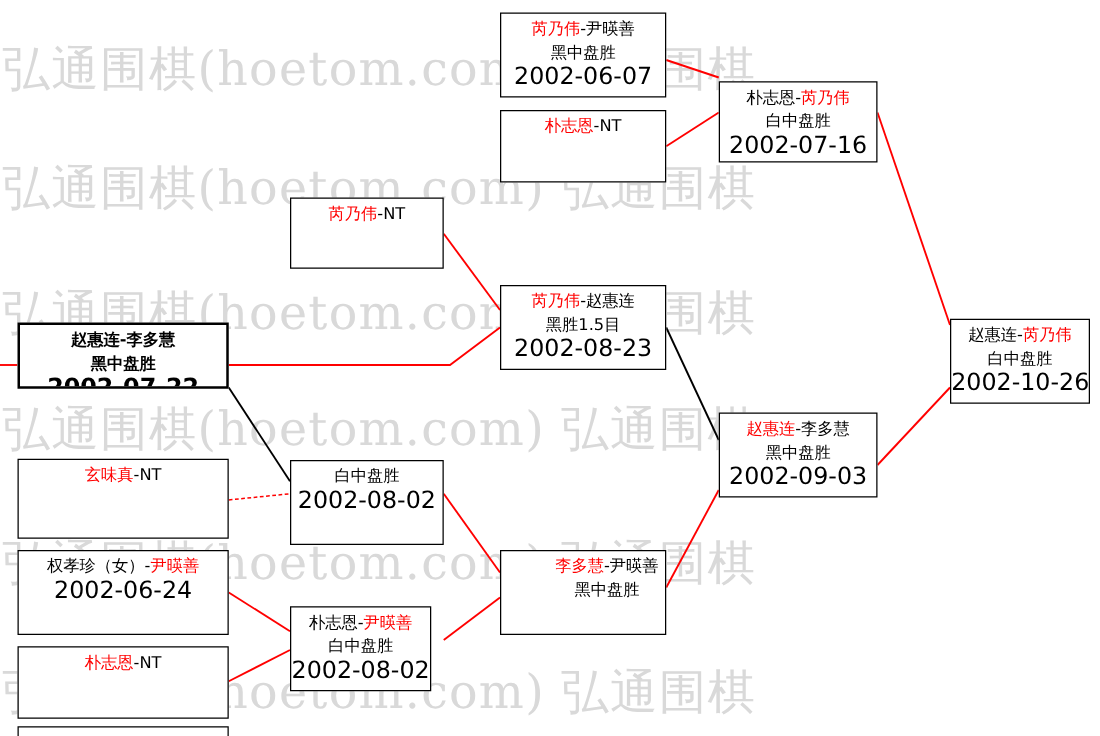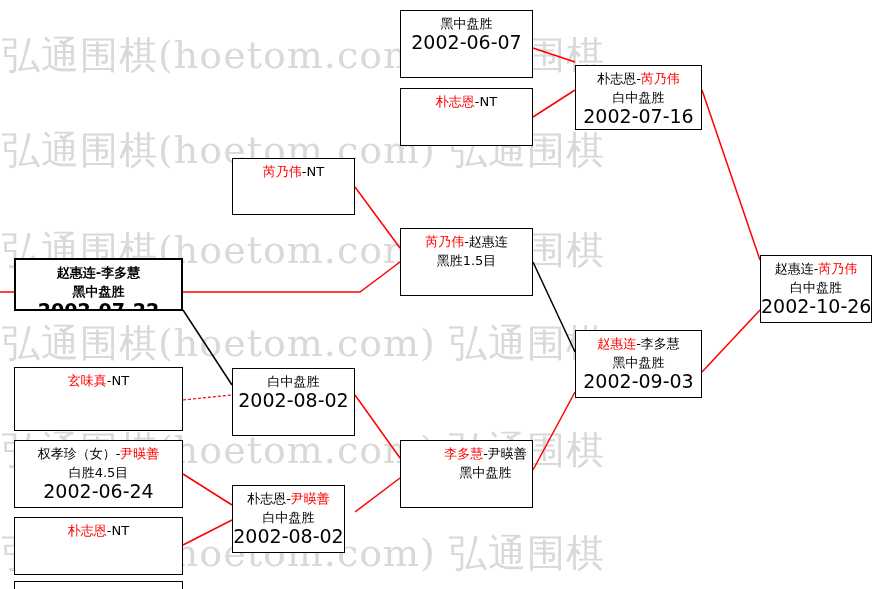--- a/index.html
+++ b/index.html
@@ -119,20 +119,21 @@
     <path d="M183,474 L232,505" stroke="#ff0000" stroke-width="1.5" fill="none"></path>
 
     <path d="M183,545 L232,520" stroke="#ff0000" stroke-width="1.5" fill="none"></path>
 
     <path d="M355,395 L400,458" stroke="#ff0000" stroke-width="1.5" fill="none"></path>
 
     <path d="M355,512 L400,478" stroke="#ff0000" stroke-width="1.5" fill="none"></path>
   </svg>
 
   <div class="node" id="n-m1" style="left:400px; top:10px; width:133px; height:68px;">
+    <span class="ln"><span class="red">芮乃伟</span><span class="blk">-</span><span class="blk">尹暎善</span></span>
     <span class="ln blk">黑中盘胜</span>
     <span class="ln blk date">2002-06-07</span>
   </div>
 
   <div class="node" id="n-m2" style="left:400px; top:88px; width:133px; height:58px;">
     <span class="ln"><span class="red">朴志恩</span><span class="blk">-</span><span class="blk">NT</span></span>
   </div>
 
   <div class="node" id="n-m3" style="left:575px; top:45px; width:127px; height:65px;margin-top:20px;">
     <span class="ln"><span class="blk">朴志恩</span><span class="blk">-</span><span class="red">芮乃伟</span></span>
@@ -140,40 +141,40 @@
     <span class="ln blk date">2002-07-16</span>
   </div>
 
   <div class="node" id="n-m4" style="left:232px; top:158px; width:123px; height:57px;">
     <span class="ln"><span class="red">芮乃伟</span><span class="blk">-</span><span class="blk">NT</span></span>
   </div>
 
   <div class="node" id="n-m5" style="left:400px; top:228px; width:133px; height:68px;">
     <span class="ln"><span class="red">芮乃伟</span><span class="blk">-</span><span class="blk">赵惠连</span></span>
     <span class="ln blk">黑胜1.5目</span>
+    <span class="ln blk date">2002-08-23</span>
   </div>
 
   <div class="node bold" id="n-m6" style="left:14px; top:258px; width:169px; height:53px;">
     <span class="ln"><span class="blk">赵惠连</span><span class="blk">-</span><span class="blk">李多慧</span></span>
     <span class="ln blk">黑中盘胜</span>
     <span class="ln blk date">2002-07-22</span>
   </div>
 
   <div class="node" id="n-m7" style="left:14px; top:367px; width:169px; height:64px;">
     <span class="ln"><span class="red">玄味真</span><span class="blk">-</span><span class="blk">NT</span></span>
   </div>
 
   <div class="node" id="n-m8" style="left:232px; top:368px; width:123px; height:68px;">
     <span class="ln blk">白中盘胜</span>
     <span class="ln blk date">2002-08-02</span>
   </div>
 
   <div class="node" id="n-m9" style="left:14px; top:440px; width:169px; height:68px;">
     <span class="ln"><span class="blk">权孝珍（女）</span><span class="blk">-</span><span class="red">尹暎善</span></span>
-    <span class="ln blk">白胜4.5目</span>
     <span class="ln blk date">2002-06-24</span>
   </div>
 
   <div class="node" id="n-m10" style="left:14px; top:517px; width:169px; height:58px;">
     <span class="ln"><span class="red">朴志恩</span><span class="blk">-</span><span class="blk">NT</span></span>
   </div>
 
   <div class="node" id="n-m11" style="left:232px; top:485px; width:113px; height:68px;">
     <span class="ln"><span class="blk">朴志恩</span><span class="blk">-</span><span class="red">尹暎善</span></span>
     <span class="ln blk">白中盘胜</span>

